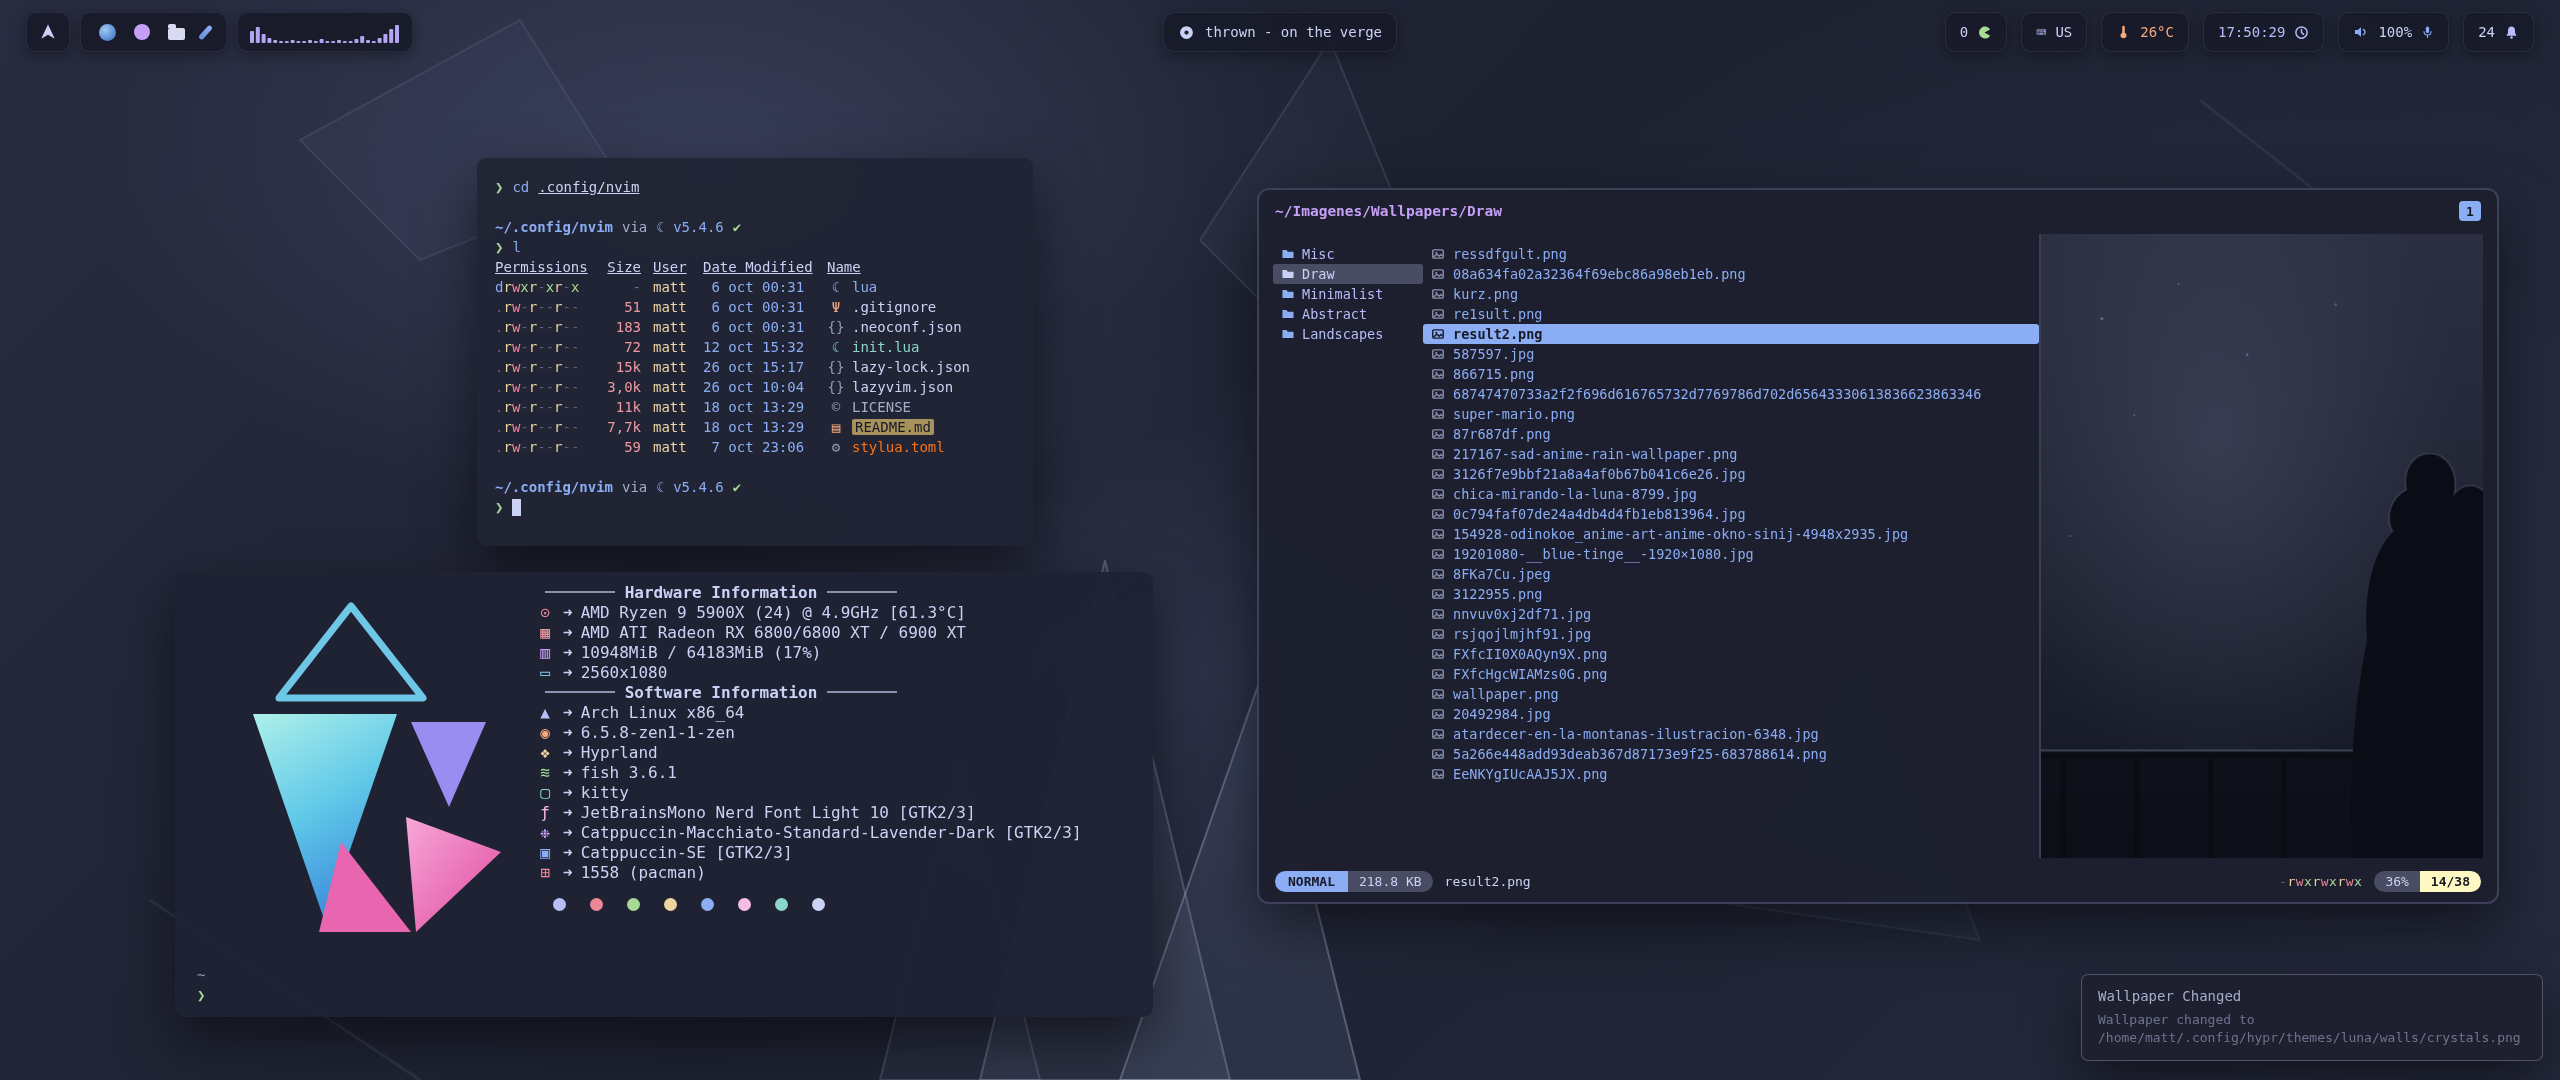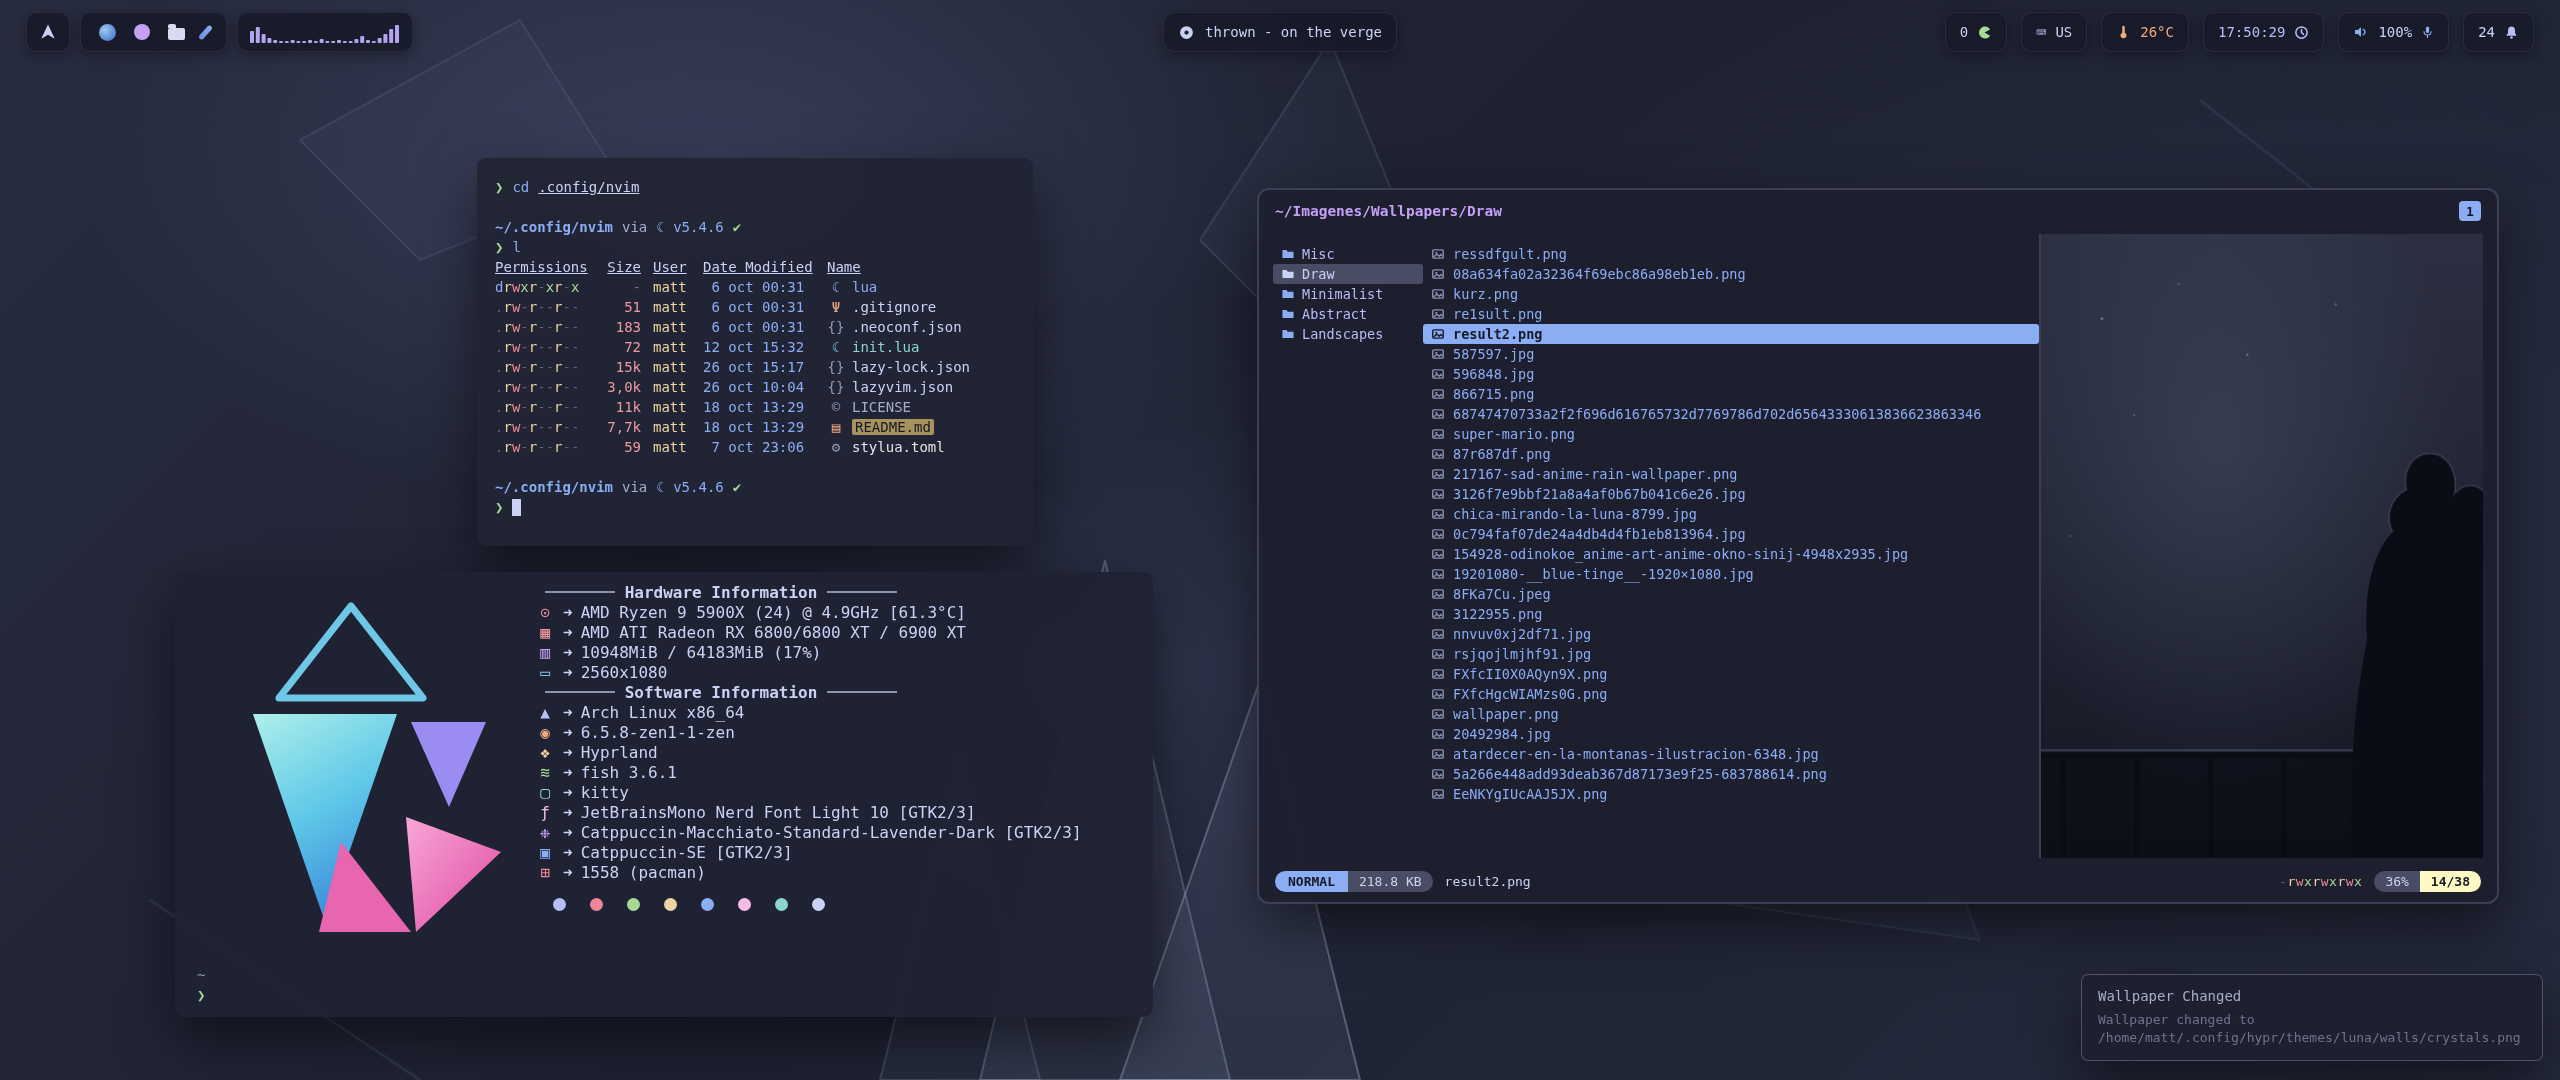--- a/index.html
+++ b/index.html
@@ -336,21 +336,21 @@
           <span class="c-date">18 oct 13:29</span>
           <span class="c-icon" style="color: rgb(245, 169, 127);">▤</span>
           <span class="c-name" style="color: rgb(24, 25, 38); background: rgb(166, 146, 90); padding: 0px 3px; border-radius: 2px;">README.md</span>
         </div>
         <div class="trow">
           <span class="c-perm"><span class="pc-dash">.</span><span class="pc-r">r</span><span class="pc-w">w</span><span class="pc-dash">-</span><span class="pc-r">r</span><span class="pc-dash">-</span><span class="pc-dash">-</span><span class="pc-r">r</span><span class="pc-dash">-</span><span class="pc-dash">-</span></span>
           <span class="c-size" style="color: rgb(238, 153, 160);">59</span>
           <span class="c-user">matt</span>
           <span class="c-date"> 7 oct 23:06</span>
           <span class="c-icon" style="color: rgb(147, 154, 183);">⚙</span>
-          <span class="c-name" style="color: #e5e5e5; text-align: right;">stylua.toml</span>
+          <span class="c-name" style="color: #f97316; text-align: right;">stylua.toml</span>
         </div>
       </div>
     <div class="tline"></div>
     <div class="tline">
       <span class="s-path">~/.config/nvim</span><span class="s-via">via</span><span class="s-lua">☾ v5.4.6</span><span class="s-ok">✔</span>
     </div>
     <div class="tline">
       <span class="chev">❯</span><span class="cursor"></span>
     </div>
   </div>
@@ -551,28 +551,20 @@
             </svg>
             <span>result2.png</span>
           </div>
           <div class="file-row">
             <svg width="14" height="14" viewBox="0 0 24 24">
               <rect x="3" y="5" width="18" height="14" rx="2" fill="none" stroke="currentColor" stroke-width="2.4"></rect>
               <circle cx="9" cy="10" r="1.7" fill="currentColor"></circle>
               <path d="M5 17l5-5 4 4 3-3 2.5 2.5" stroke="currentColor" stroke-width="2.4" fill="none"></path>
             </svg>
             <span>587597.jpg</span>
-          </div>
-          <div class="file-row">
-            <svg width="14" height="14" viewBox="0 0 24 24">
-              <rect x="3" y="5" width="18" height="14" rx="2" fill="none" stroke="currentColor" stroke-width="2.4"></rect>
-              <circle cx="9" cy="10" r="1.7" fill="currentColor"></circle>
-              <path d="M5 17l5-5 4 4 3-3 2.5 2.5" stroke="currentColor" stroke-width="2.4" fill="none"></path>
-            </svg>
-            <span>596848.jpg</span>
           </div>
           <div class="file-row">
             <svg width="14" height="14" viewBox="0 0 24 24">
               <rect x="3" y="5" width="18" height="14" rx="2" fill="none" stroke="currentColor" stroke-width="2.4"></rect>
               <circle cx="9" cy="10" r="1.7" fill="currentColor"></circle>
               <path d="M5 17l5-5 4 4 3-3 2.5 2.5" stroke="currentColor" stroke-width="2.4" fill="none"></path>
             </svg>
             <span>866715.png</span>
           </div>
           <div class="file-row">

